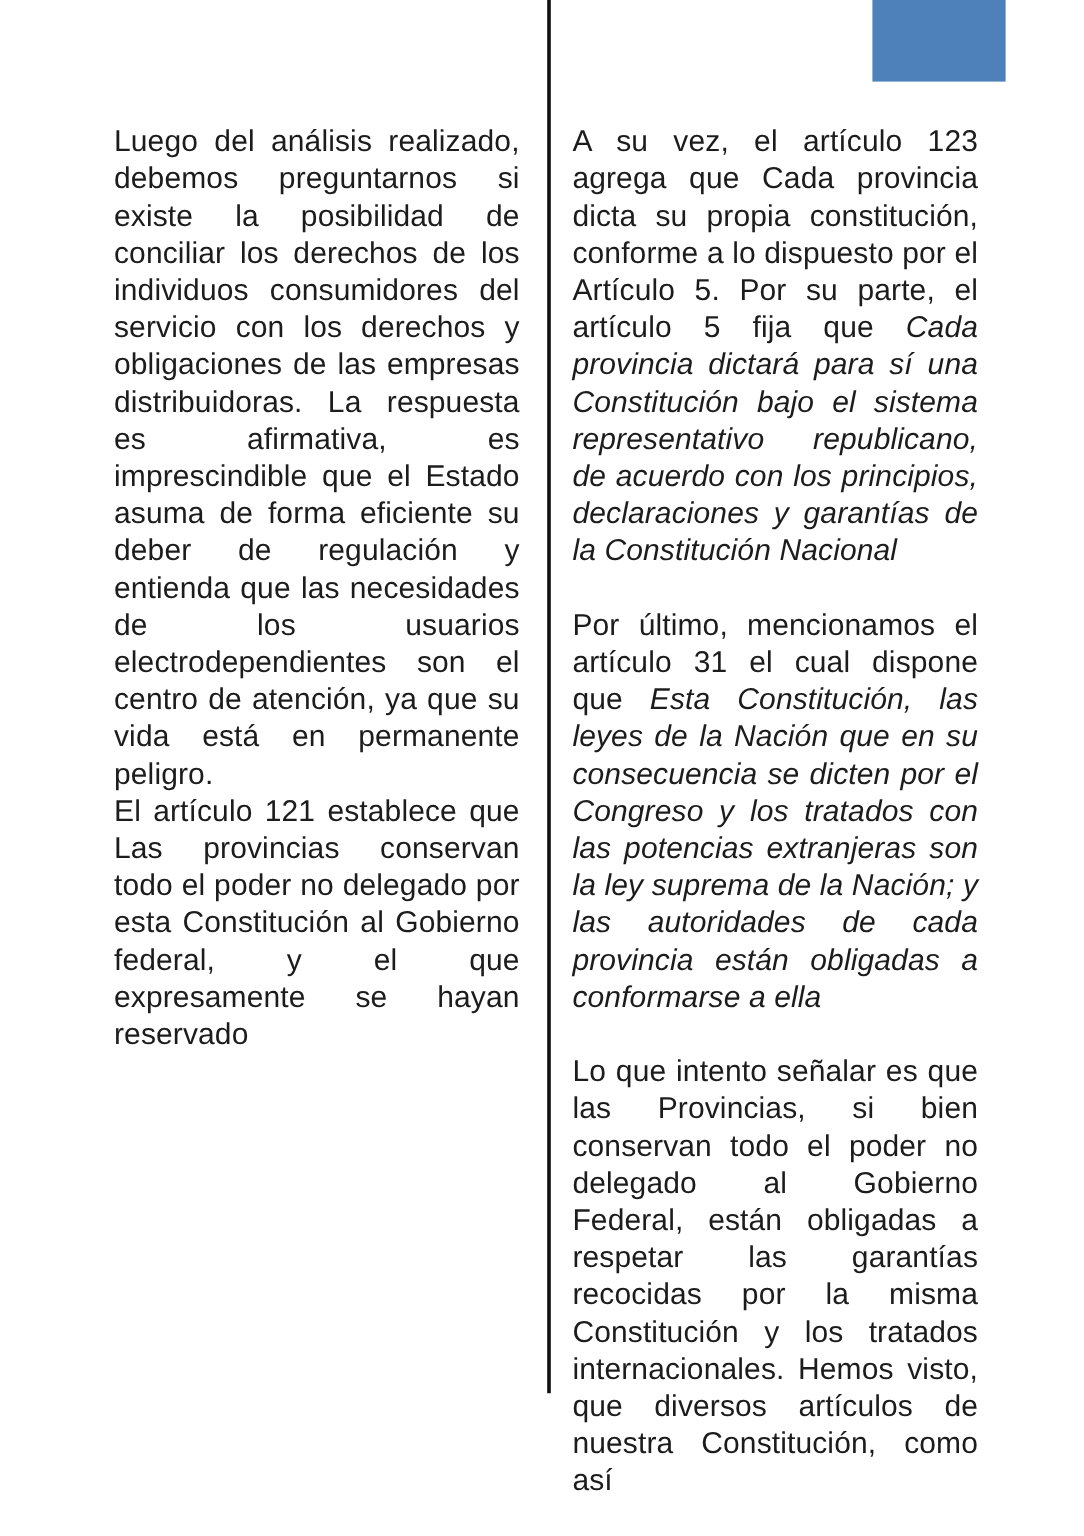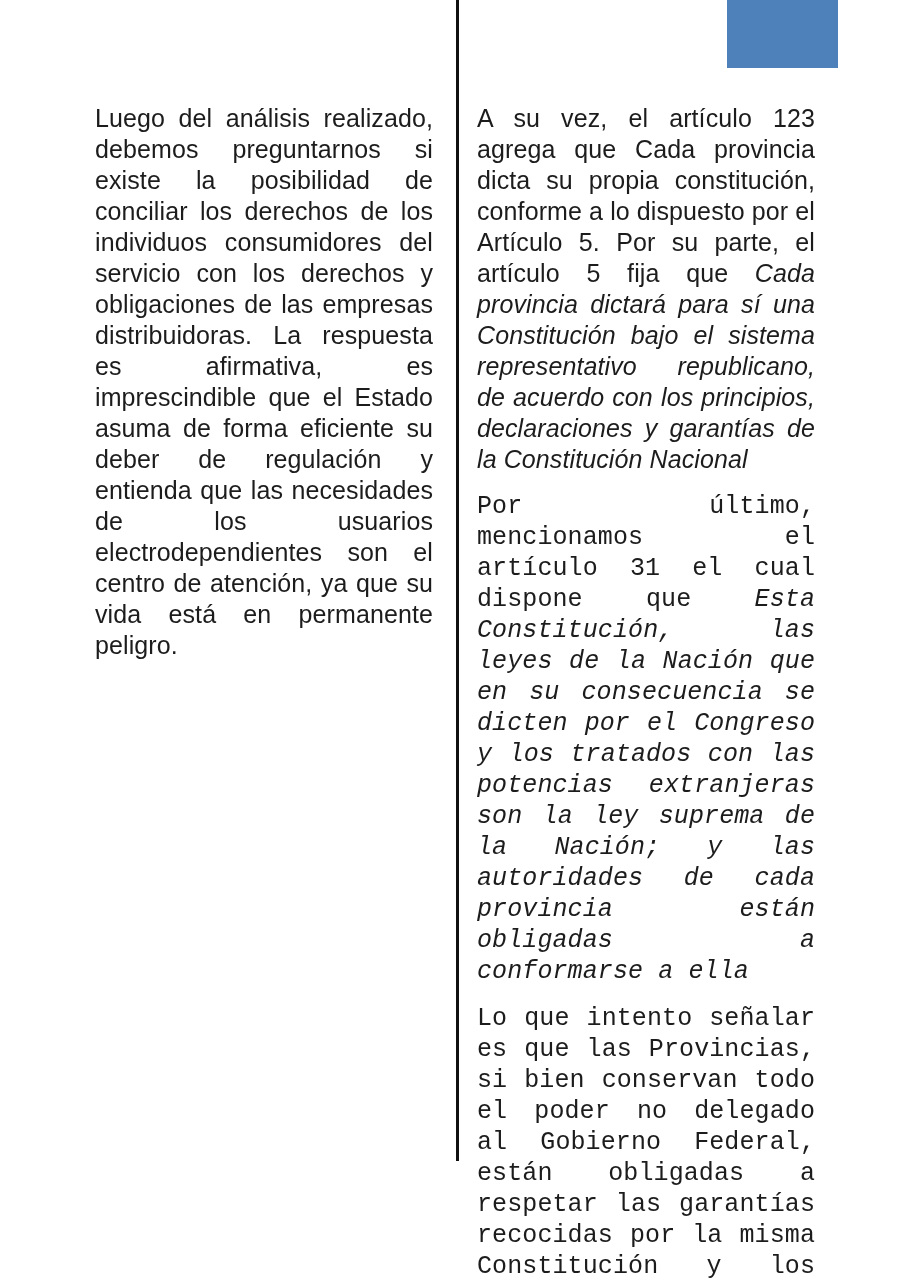--- a/index.html
+++ b/index.html
@@ -26,21 +26,21 @@
   }
   .col {
     position: absolute; top: 103px; width: 338px;
     font-size: 25px; line-height: 31px;
     text-align: justify; color: #1c1c1c;
     letter-spacing: 0.1px;
   }
   .col-left  { left: 95px; }
   .col-right { left: 477px; }
   .col p { margin: 0; }
-  .col p.gap { margin-top: 16px; font-family: Liberation Mono, monospace; }
+  .col p.gap { margin-top: 31px; }
   .col .it { font-style: italic; }
   .bulb-assembly {
     position: absolute; left: 427px; top: 1157px;
     width: 60px; height: 96px;
   }
   .bulb-assembly svg { display: block; width: 60px; height: 96px; }
   .bulb-assembly text {
     font-family: "Liberation Sans", sans-serif;
     font-weight: bold; font-size: 26px; fill: #111111;
   }
@@ -49,20 +49,21 @@
 <body>
 
 <div class="page">
 
   <div class="accent-rect" style="background-color: rgb(78, 128, 186);"></div>
 
   <div class="divider" style="background-color: rgb(17, 17, 17);"></div>
 
   <div class="col col-left">
       <p><span>Luego del análisis realizado, debemos preguntarnos si existe la posibilidad de conciliar los derechos de los individuos consumidores del servicio con los derechos y obligaciones de las empresas distribuidoras. La respuesta es afirmativa, es imprescindible que el Estado asuma de forma eficiente su deber de regulación y entienda que las necesidades de los usuarios electrodependientes son el centro de atención, ya que su vida está en permanente peligro.</span></p>
+      <p><span>El artículo 121 establece que Las provincias conservan todo el poder no delegado por esta Constitución al Gobierno federal, y el que expresamente se hayan reservado</span></p>
     </div>
 
   <div class="col col-right">
       <p><span>A su vez, el artículo 123 agrega que Cada provincia dicta su propia constitución, conforme a lo dispuesto por el Artículo 5. Por su parte, el artículo 5 fija que </span><span class="it">Cada provincia dictará para sí una Constitución bajo el sistema representativo republicano, de acuerdo con los principios, declaraciones y garantías de la Constitución Nacional</span></p>
       <p class="gap"><span>Por último, mencionamos el artículo 31 el cual dispone que </span><span class="it">Esta Constitución, las leyes de la Nación que en su consecuencia se dicten por el Congreso y los tratados con las potencias extranjeras son la ley suprema de la Nación; y las autoridades de cada provincia están obligadas a conformarse a ella</span></p>
       <p class="gap"><span>Lo que intento señalar es que las Provincias, si bien conservan todo el poder no delegado al Gobierno Federal, están obligadas a respetar las garantías recocidas por la misma Constitución y los tratados internacionales. Hemos visto, que diversos artículos de nuestra Constitución, como así</span></p>
     </div>
 
 
 </div>

